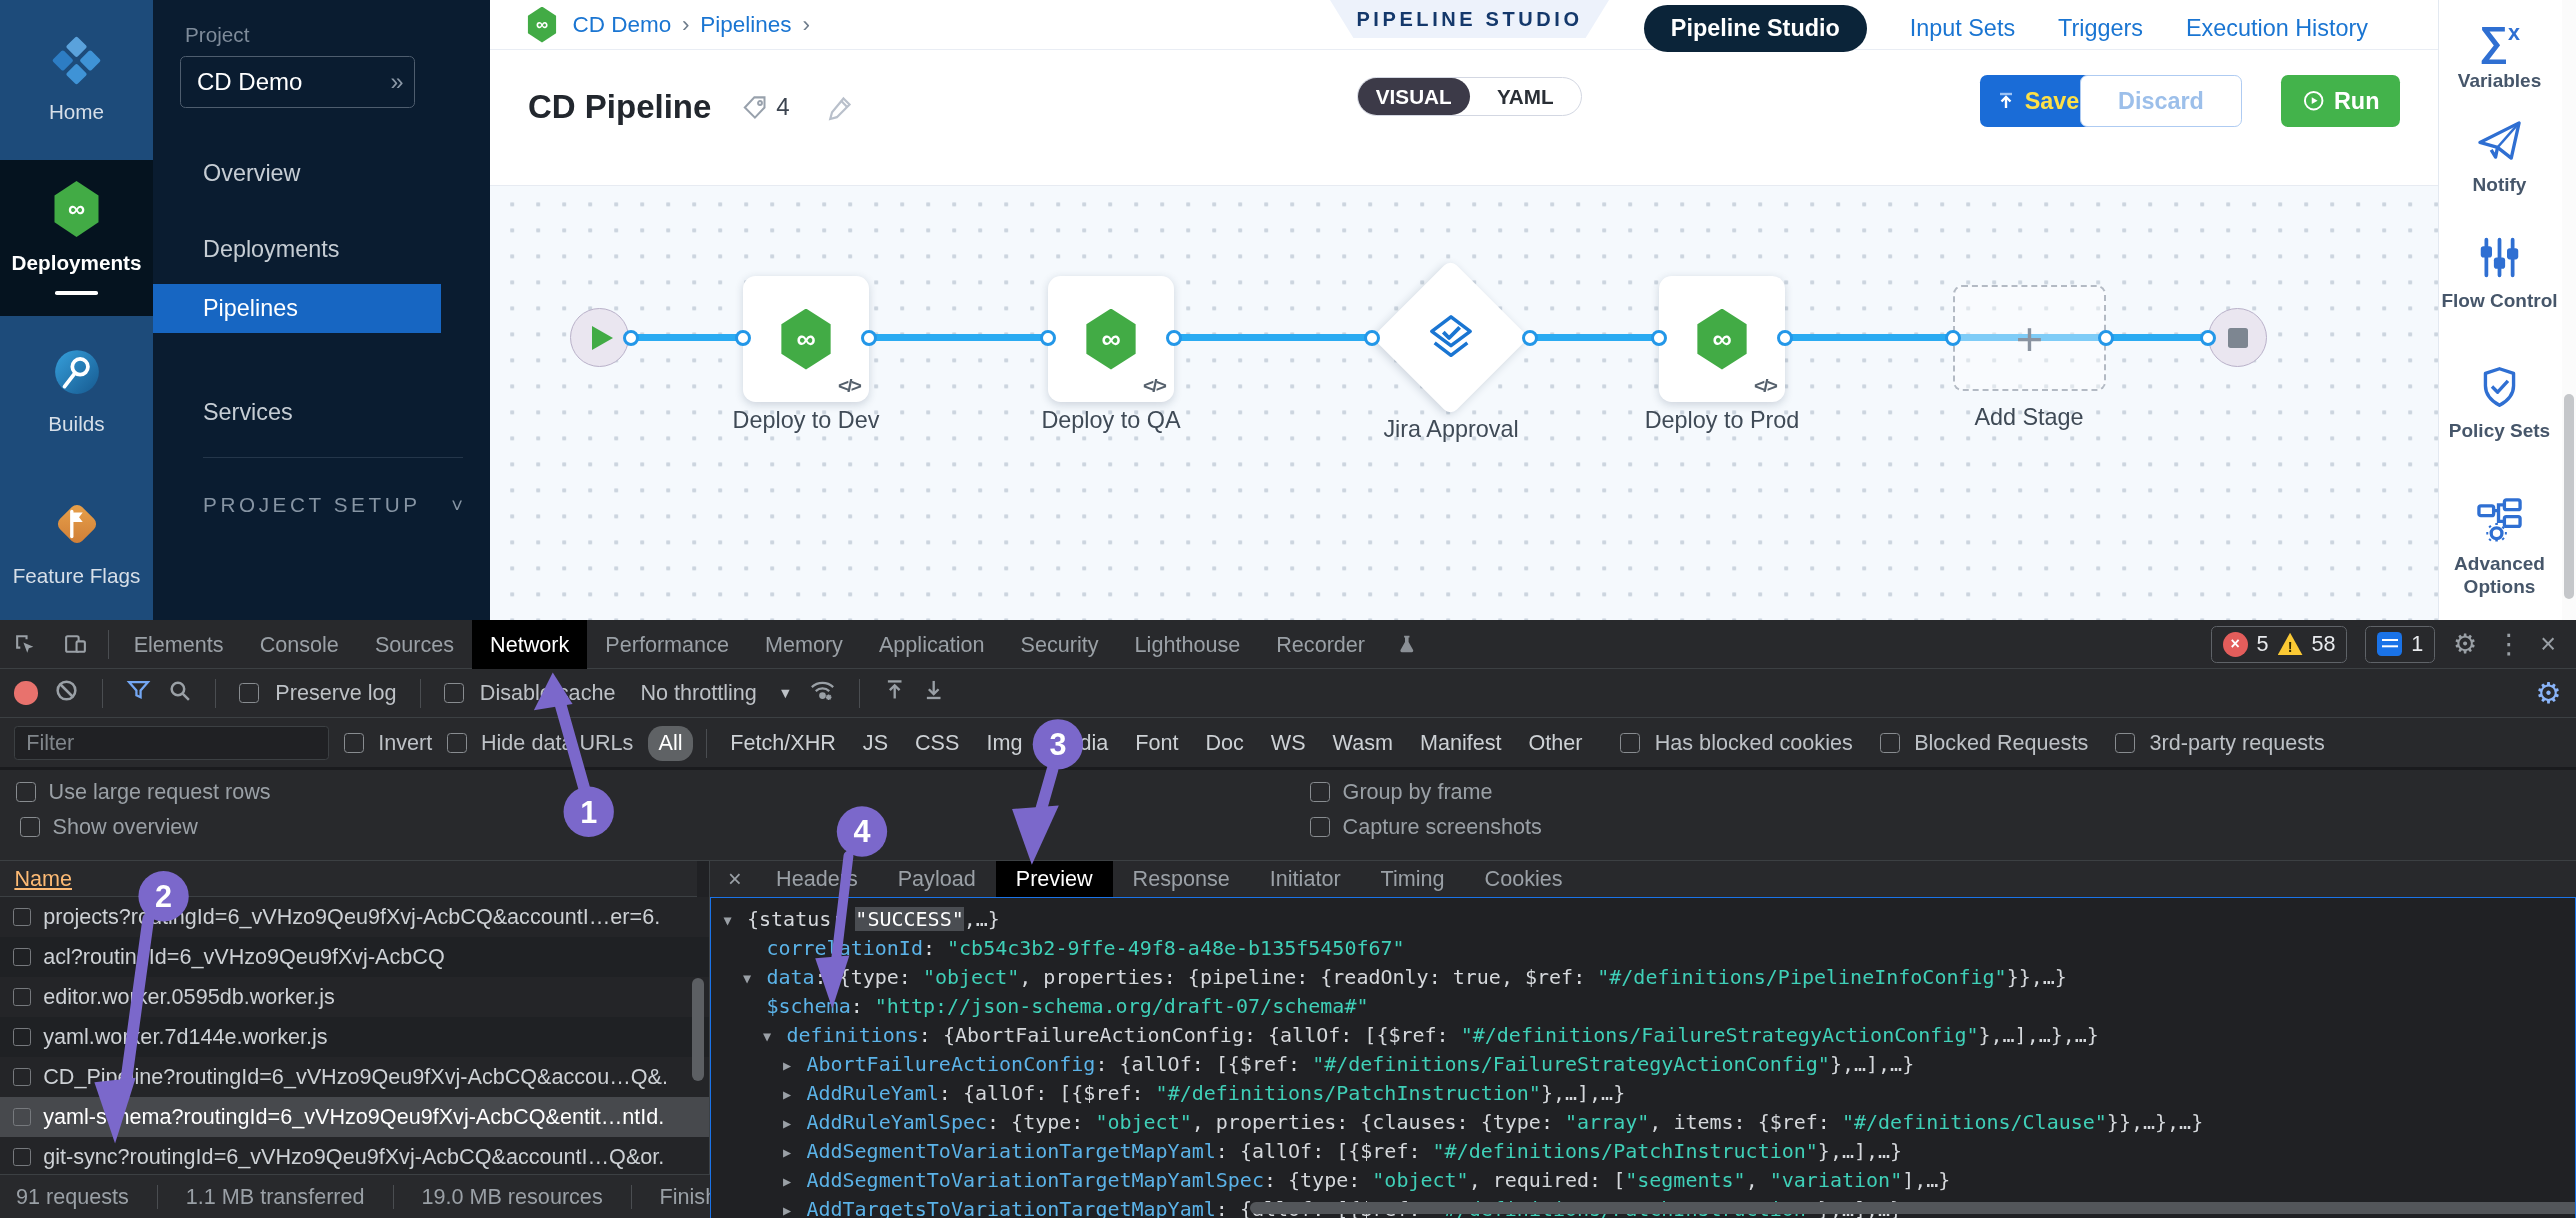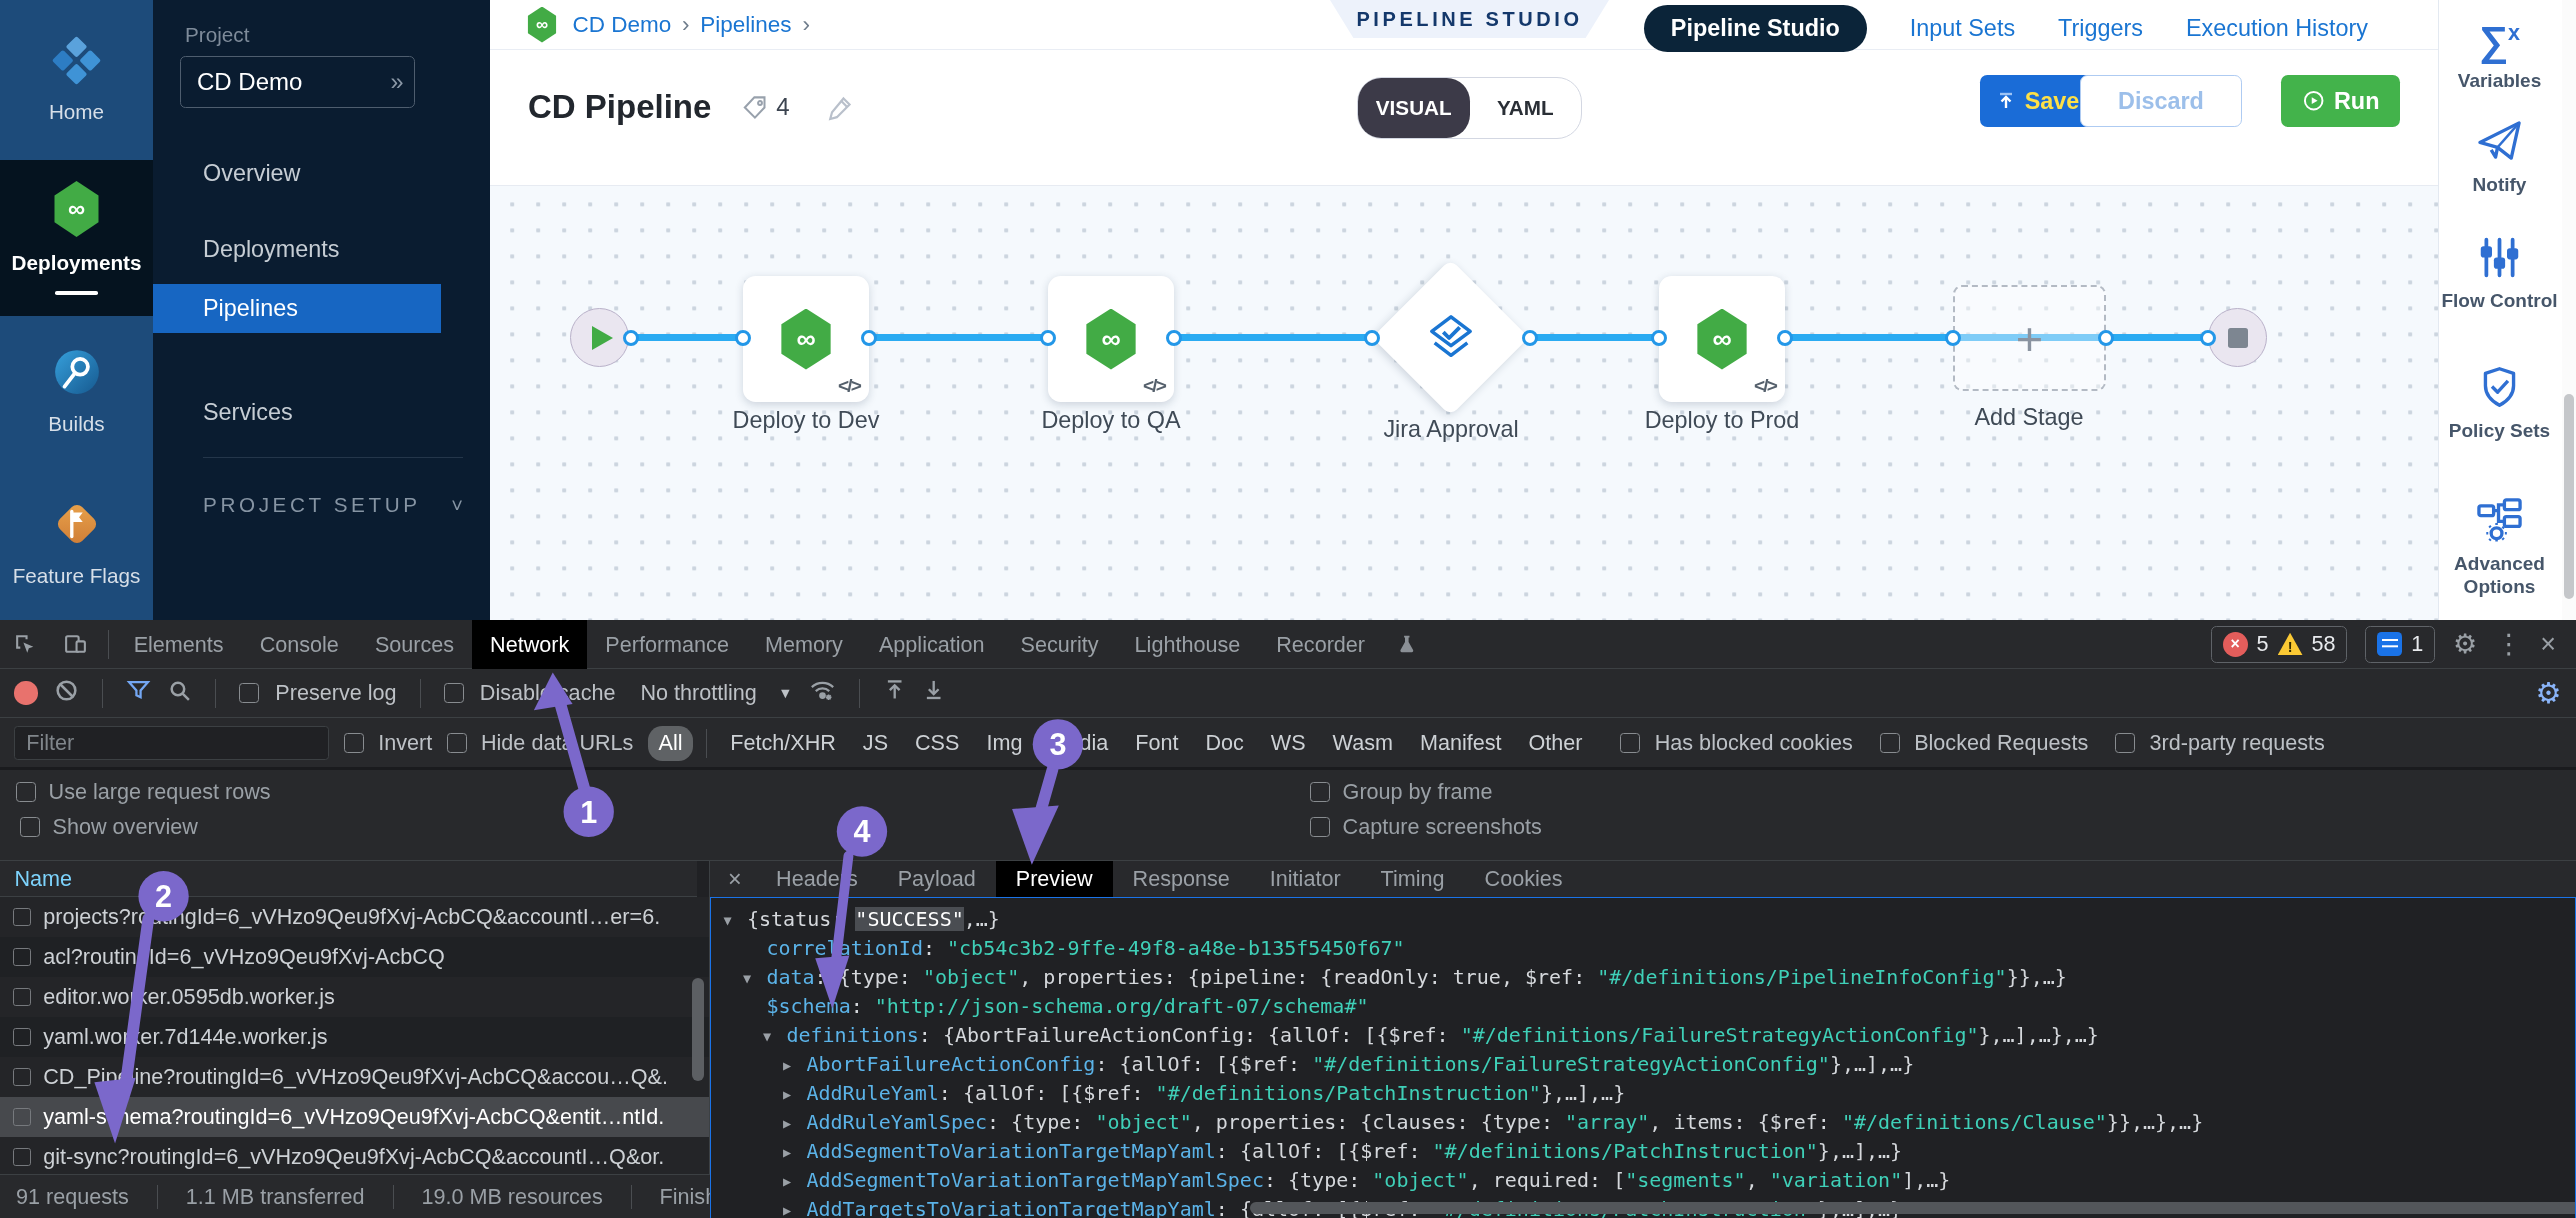--- a/index.html
+++ b/index.html
@@ -35,21 +35,21 @@
   .ribbon { position:absolute; left:890px; top:0; width:279px; height:38px; background:#edf2fb;
     clip-path:polygon(0 0, 100% 0, calc(100% - 23.4px) 100%, 23.4px 100%);
     display:flex; align-items:center; justify-content:center; color:#14386b; font-weight:bold; font-size:20px; letter-spacing:3.6px; }
   .header-tabs { position:absolute; right:70px; top:7.2px; height:43px; display:flex; align-items:center; gap:43px; }
   .htab { color:#1a75d2; font-size:23.4px; cursor:pointer; white-space:nowrap; }
   .htab.pill { background:#0b2439; color:#fff; font-weight:bold; border-radius:25px; padding:10px 27px; }
   .title-row { position:absolute; left:0; top:50px; right:0; height:136px; border-bottom:0.9px solid #e7ebf2; }
   .pipe-title { position:absolute; left:88px; top:38px; font-size:33px; font-weight:bold; color:#22272e; }
   .tag-wrap { position:absolute; left:302px; top:43px; display:flex; align-items:center; gap:7.2px; color:#3c4450; font-size:24px; cursor:pointer; }
   .pencil-wrap { position:absolute; left:386px; top:43px; cursor:pointer; }
-  .toggle { position:absolute; left:917px; top:27px; width:225px; height:62px; border:1.8px solid #d3d7e2; border-radius:25px; background:#fff; display:flex; cursor:pointer; }
+  .toggle { position:absolute; left:917px; top:27px; width:225px; height:39px; border:1.8px solid #d3d7e2; border-radius:25px; background:#fff; display:flex; cursor:pointer; }
   .toggle .seg { flex:1; display:flex; align-items:center; justify-content:center; font-size:20.7px; font-weight:bold; color:#2a2f36; border-radius:23.4px; }
   .toggle .seg.on { background:#3c3a48; color:#fff; }
   .btn { position:absolute; top:25px; height:52px; border-radius:7.2px; display:flex; align-items:center; justify-content:center; gap:9px; font-size:23.4px; font-weight:bold; cursor:pointer; }
   .btn-save { left:1512px; width:115px; background:#1a6cd7; color:#fde047;margin-left:28px; }
   .btn-discard { left:1640px; width:162px; background:#fff; border:1.8px solid #aecbf2; color:#9cbfea; }
   .btn-run { left:1841px; width:119px; background:#43b34b; color:#fff; }
 
   
   #canvas { position:absolute; left:440px; top:186px; width:1998px; height:434px; z-index:3;
     background:#f5f9fd;
@@ -103,21 +103,21 @@
   .filter-input { width:315px; height:34px; background:#202124; border:0.9px solid #3c4043; border-radius:3.6px; color:#80868b; font-size:21.6px; padding:0 10.8px; line-height:32px; }
   .pill { padding:4.5px 10.8px; border-radius:7.2px; color:#cdd1d5; cursor:pointer; white-space:nowrap; }
   .pill.on { background:#5f6265; color:#fff; border-radius:14.4px; }
   .dark-div { position:absolute; left:0; top:147px; right:0; height:2.7px; background:#1a1b1e; }
   .opt-row { position:absolute; left:0; right:0; height:45px; display:flex; align-items:center; padding-left:16px; gap:12.6px; }
   .opt-right { position:absolute; left:1310px; display:flex; align-items:center; gap:12.6px; }
   .row-divider { position:absolute; left:0; top:240px; right:0; height:0.9px; background:#3c4043; }
 
   
   #leftpane { position:absolute; left:0; top:241px; width:710px; height:358px; border-right:0.9px solid #3c4043; background:#202124; }
-  .name-header { position:absolute; left:0; top:0; right:12px; height:36px; background:#28292c; border-bottom:0.9px solid #3c4043; line-height:36px; padding-left:14.4px; color:#7dd3fc; cursor:pointer; }
+  .name-header { position:absolute; left:0; top:0; right:12px; height:36px; background:#28292c; border-bottom:0.9px solid #3c4043; line-height:36px; padding-left:14.4px; color:#fdba74; cursor:pointer;text-decoration:underline; }
   #req-rows { position:absolute; left:0; top:36px; right:0; height:277px; overflow:hidden; }
   .req-row { height:40px; display:flex; align-items:center; gap:12.6px; padding-left:12.6px; color:#cdd1d5; white-space:nowrap; overflow:hidden; cursor:pointer; }
   .req-row .rq-cb { width:18px; height:18px; border:1.8px solid #76797d; border-radius:2.7px; flex:none; }
   .req-row.odd { background:#242528; }
   .req-row.even { background:#1f2124; }
   .req-row.sel { background:#47494d; color:#fff; }
   #list-scroll { position:absolute; right:5.4px; top:117px; width:11.7px; height:103px; background:#5c5f63; border-radius:6.3px; }
   .statusbar { position:absolute; left:0; top:313px; width:710px; height:45px; background:#28292c; border-top:0.9px solid #3c4043; display:flex; align-items:center; gap:12px; overflow:hidden; }
   .status-item { padding:0 16px; white-space:nowrap; color:#9aa0a6; }
   .sdiv { width:0.9px; height:23.4px; background:#4a4d51; flex:none; }

